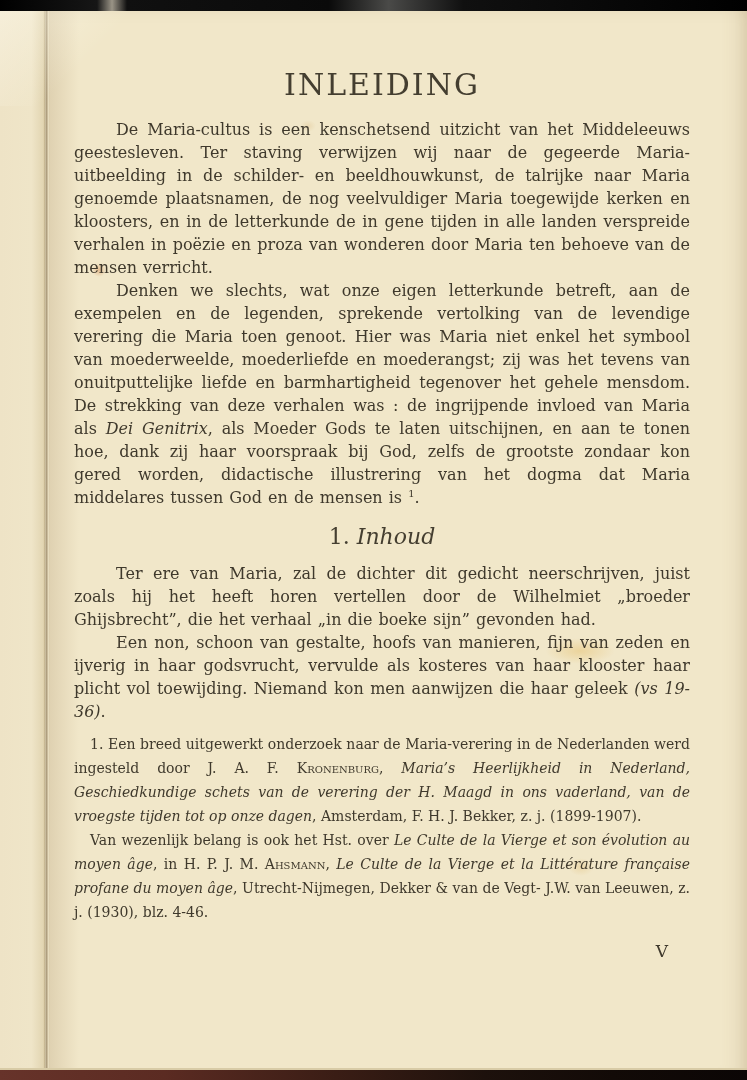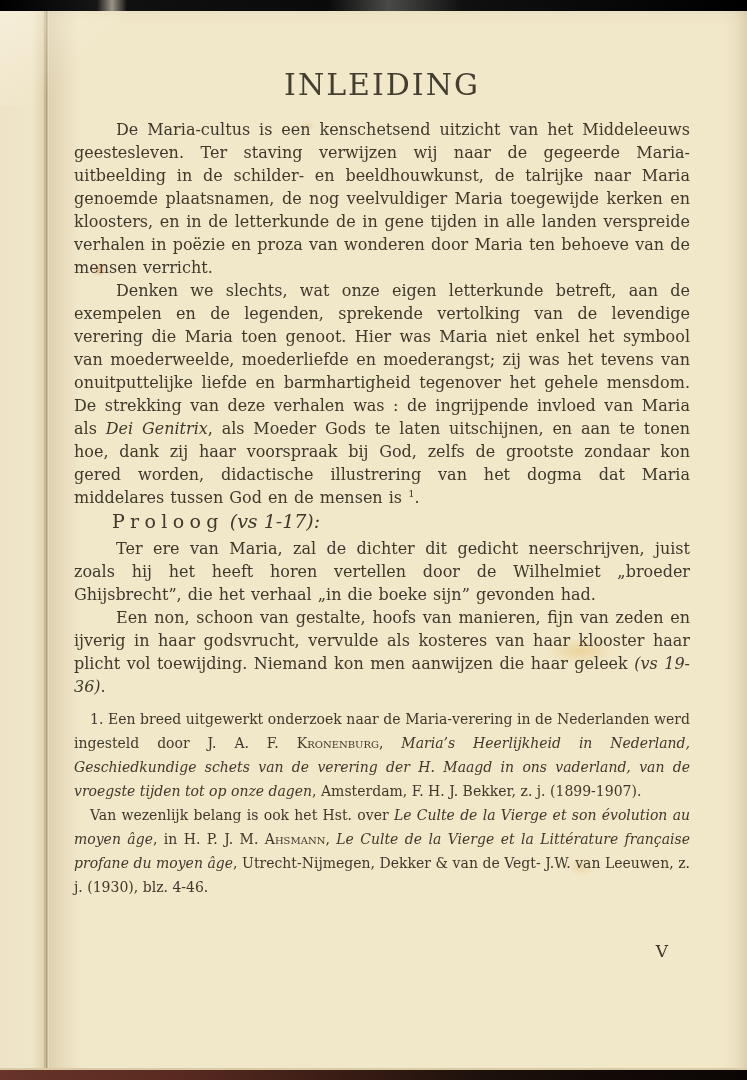--- a/index.html
+++ b/index.html
@@ -118,22 +118,22 @@
   <div class="stain stain-4"></div>
   <div class="top-edge"></div>
 
   <div class="content">
     <h1 class="title">INLEIDING</h1>
 
     <p class="body indent first-para"><span>De Maria-cultus is een kenschetsend uitzicht van het Middeleeuws geestesleven. Ter staving verwijzen wij naar de gegeerde Maria-uitbeelding in de schilder- en beeldhouwkunst, de talrijke naar Maria genoemde plaatsnamen, de nog veelvuldiger Maria toegewijde kerken en kloosters, en in de letterkunde de in gene tijden in alle landen verspreide verhalen in poëzie en proza van wonderen door Maria ten behoeve van de mensen verricht.</span></p>
 
     <p class="body indent"><span>Denken we slechts, wat onze eigen letterkunde betreft, aan de exempelen en de legenden, sprekende vertolking van de levendige verering die Maria toen genoot. Hier was Maria niet enkel het symbool van moederweelde, moederliefde en moederangst; zij was het tevens van onuitputtelijke liefde en barmhartigheid tegenover het gehele mensdom. De strekking van deze verhalen was : de ingrijpende invloed van Maria als </span><span class="run-i">Dei Genitrix</span><span>, als Moeder Gods te laten uitschijnen, en aan te tonen hoe, dank zij haar voorspraak bij God, zelfs de grootste zondaar kon gered worden, didactische illustrering van het dogma dat Maria middelares tussen God en de mensen is </span><span class="run-sup">1</span><span>.</span></p>
 
+    <h2 class="section-heading"><span>1. </span><span class="run-i">Inhoud</span></h2>
 
-    <h3 class="sub-heading proloog"><span class="run-sp">Proloog</span><span> </span><span class="run-i">(vs 1-17):</span></h3>
 
     <p class="body indent"><span>Ter ere van Maria, zal de dichter dit gedicht neerschrijven, juist zoals hij het heeft horen vertellen door de Wilhelmiet „broeder Ghijsbrecht”, die het verhaal „in die boeke sijn” gevonden had.</span></p>
 
 
     <p class="body indent"><span>Een non, schoon van gestalte, hoofs van manieren, fijn van zeden en ijverig in haar godsvrucht, vervulde als kosteres van haar klooster haar plicht vol toewijding. Niemand kon men aanwijzen die haar geleek </span><span class="run-i">(vs 19-36)</span><span>.</span></p>
 
     <div class="footnotes">
       <p class="footnote"><span>1. Een breed uitgewerkt onderzoek naar de Maria-verering in de Nederlanden werd ingesteld door J. A. F. </span><span class="run-sc">Kronenburg</span><span>, </span><span class="run-i">Maria’s Heerlijkheid in Nederland, Geschiedkundige schets van de verering der H. Maagd in ons vaderland, van de vroegste tijden tot op onze dagen</span><span>, Amsterdam, F. H. J. Bekker, z. j. (1899-1907).</span></p>
       <p class="footnote"><span>Van wezenlijk belang is ook het Hst. over </span><span class="run-i">Le Culte de la Vierge et son évolution au moyen âge</span><span>, in H. P. J. M. </span><span class="run-sc">Ahsmann</span><span>, </span><span class="run-i">Le Culte de la Vierge et la Littérature française profane du moyen âge</span><span>, Utrecht-Nijmegen, Dekker &amp; van de Vegt- J.W. van Leeuwen, z. j. (1930), blz. 4-46.</span></p>
     </div>

